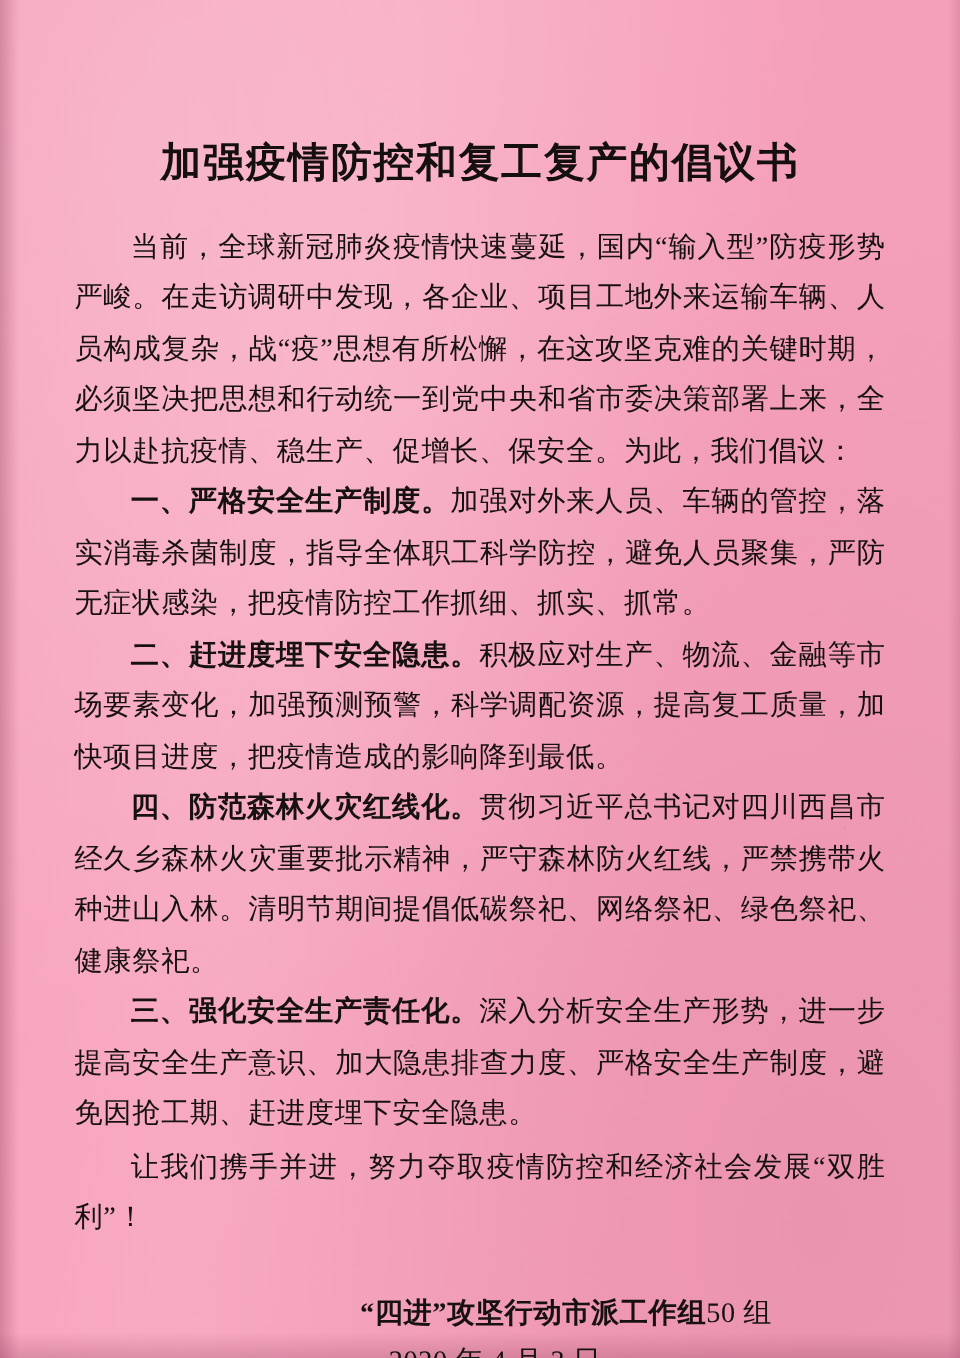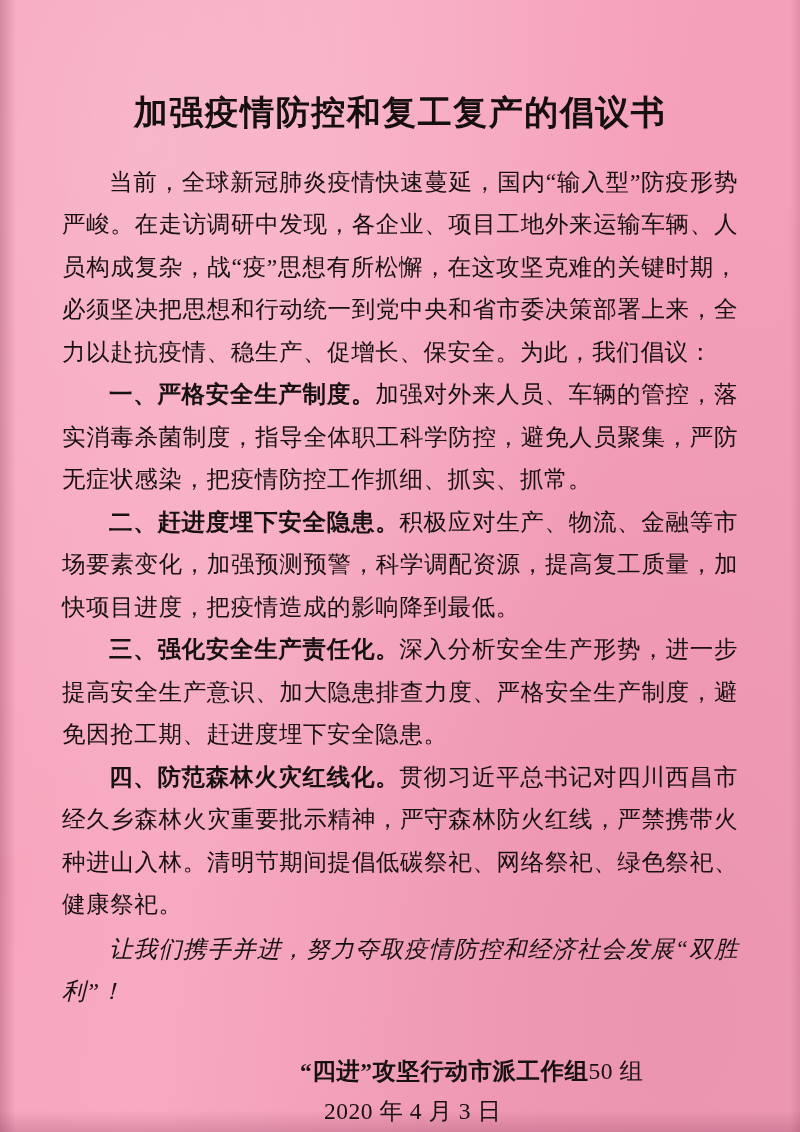--- a/index.html
+++ b/index.html
@@ -41,21 +41,21 @@
   .content {
     position: absolute;
     left: 62px;
     top: 0;
     width: 676px;
     height: 1132px;
     color: #17110f;
   }
   .doc-title {
     margin: 0;
-    padding-top: 92px;
+    padding-top: 116px;
     text-align: center;
     font-size: 34px;
     font-weight: bold;
     letter-spacing: 1.5px;
     line-height: 1.25;
     font-family: "Liberation Serif", serif;
     color: #150f0e;
   }
   .body-block {
     margin-top: 26px;
@@ -67,21 +67,20 @@
   }
   .para {
     margin: 0 0 0 0;
     text-indent: 2em;
   }
   .para .lead {
     font-weight: bold;
   }
   .para.closing {
     margin-top: 2px;
-    font-style: italic;
   }
   .signature {
     margin-top: 38px;
     font-size: 23.5px;
     line-height: 40px;
     letter-spacing: 0.5px;
   }
   .sig-line {
     text-align: left;
     padding-left: 238px;
@@ -125,25 +124,25 @@
 
       <p class="para">
         <span class="lead">一、严格安全生产制度。</span><span>加强对外来人员、车辆的管控，落实消毒杀菌制度，指导全体职工科学防控，避免人员聚集，严防无症状感染，把疫情防控工作抓细、抓实、抓常。</span>
       </p>
 
       <p class="para">
         <span class="lead">二、赶进度埋下安全隐患。</span><span>积极应对生产、物流、金融等市场要素变化，加强预测预警，科学调配资源，提高复工质量，加快项目进度，把疫情造成的影响降到最低。</span>
       </p>
 
       <p class="para">
-        <span class="lead">三、强化安全生产责任化。</span><span>深入分析安全生产形势，进一步提高安全生产意识、加大隐患排查力度、严格安全生产制度，避免因抢工期、赶进度埋下安全隐患。</span>
+        <span class="lead">四、防范森林火灾红线化。</span><span>贯彻习近平总书记对四川西昌市经久乡森林火灾重要批示精神，严守森林防火红线，严禁携带火种进山入林。清明节期间提倡低碳祭祀、网络祭祀、绿色祭祀、健康祭祀。</span>
       </p>
 
       <p class="para">
-        <span class="lead">四、防范森林火灾红线化。</span><span>贯彻习近平总书记对四川西昌市经久乡森林火灾重要批示精神，严守森林防火红线，严禁携带火种进山入林。清明节期间提倡低碳祭祀、网络祭祀、绿色祭祀、健康祭祀。</span>
+        <span class="lead">三、强化安全生产责任化。</span><span>深入分析安全生产形势，进一步提高安全生产意识、加大隐患排查力度、严格安全生产制度，避免因抢工期、赶进度埋下安全隐患。</span>
       </p>
 
       <p class="para closing">
         <span>让我们携手并进，努力夺取疫情防控和经济社会发展“双胜利”！</span>
       </p>
     </div>
 
     <div class="signature">
       <div class="sig-line">
         <span class="sig-strong">“四进”攻坚行动市派工作组</span><span>50 组</span>

